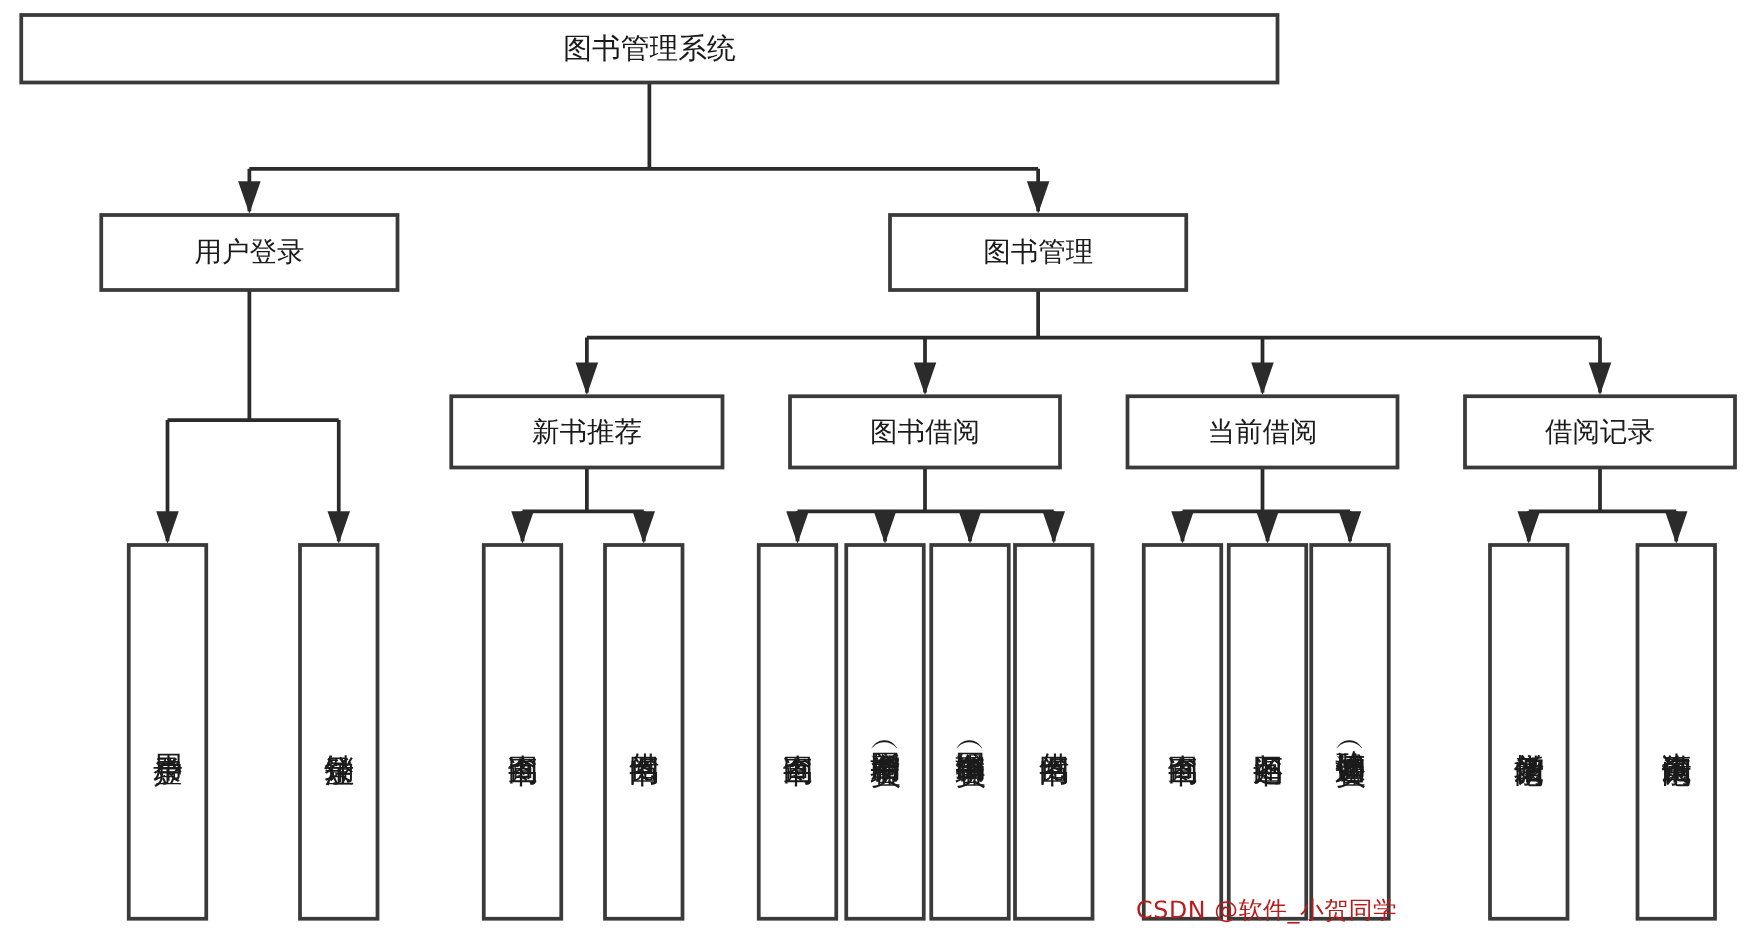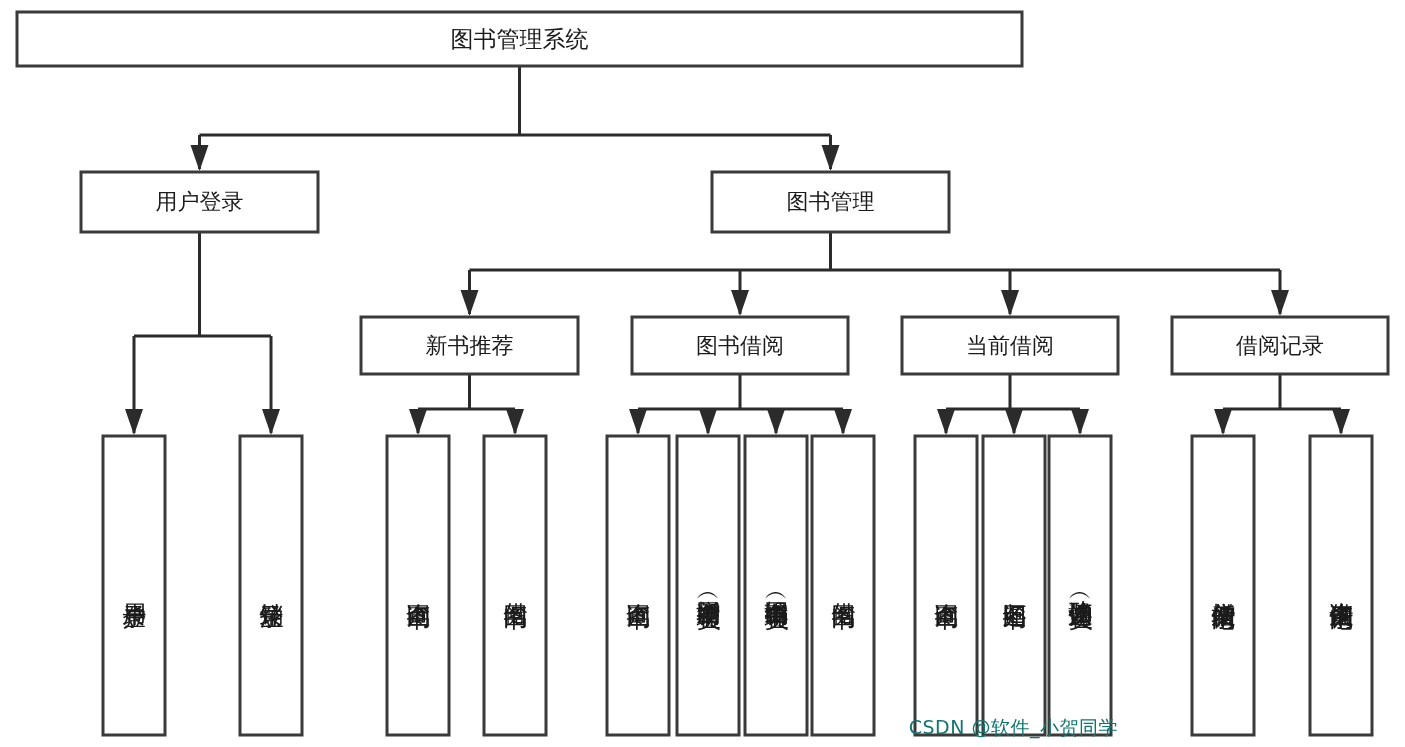--- a/index.html
+++ b/index.html
@@ -73,21 +73,21 @@
     color: #1b1b1b;
     white-space: nowrap;
     text-align: center;
   }
   .watermark {
     position: absolute;
     right: 8px;
     bottom: 6px;
     font-family: "DejaVu Sans", "Liberation Sans", sans-serif;
     font-size: 19px;
-    color: #0f766e;
+    color: #b91c1c;
     letter-spacing: 0.5px;
     user-select: none;
     white-space: nowrap;
     margin-left: 17px;
   }
 </style>
 </head>
 <body>
 
 <div id="diagram-root">

